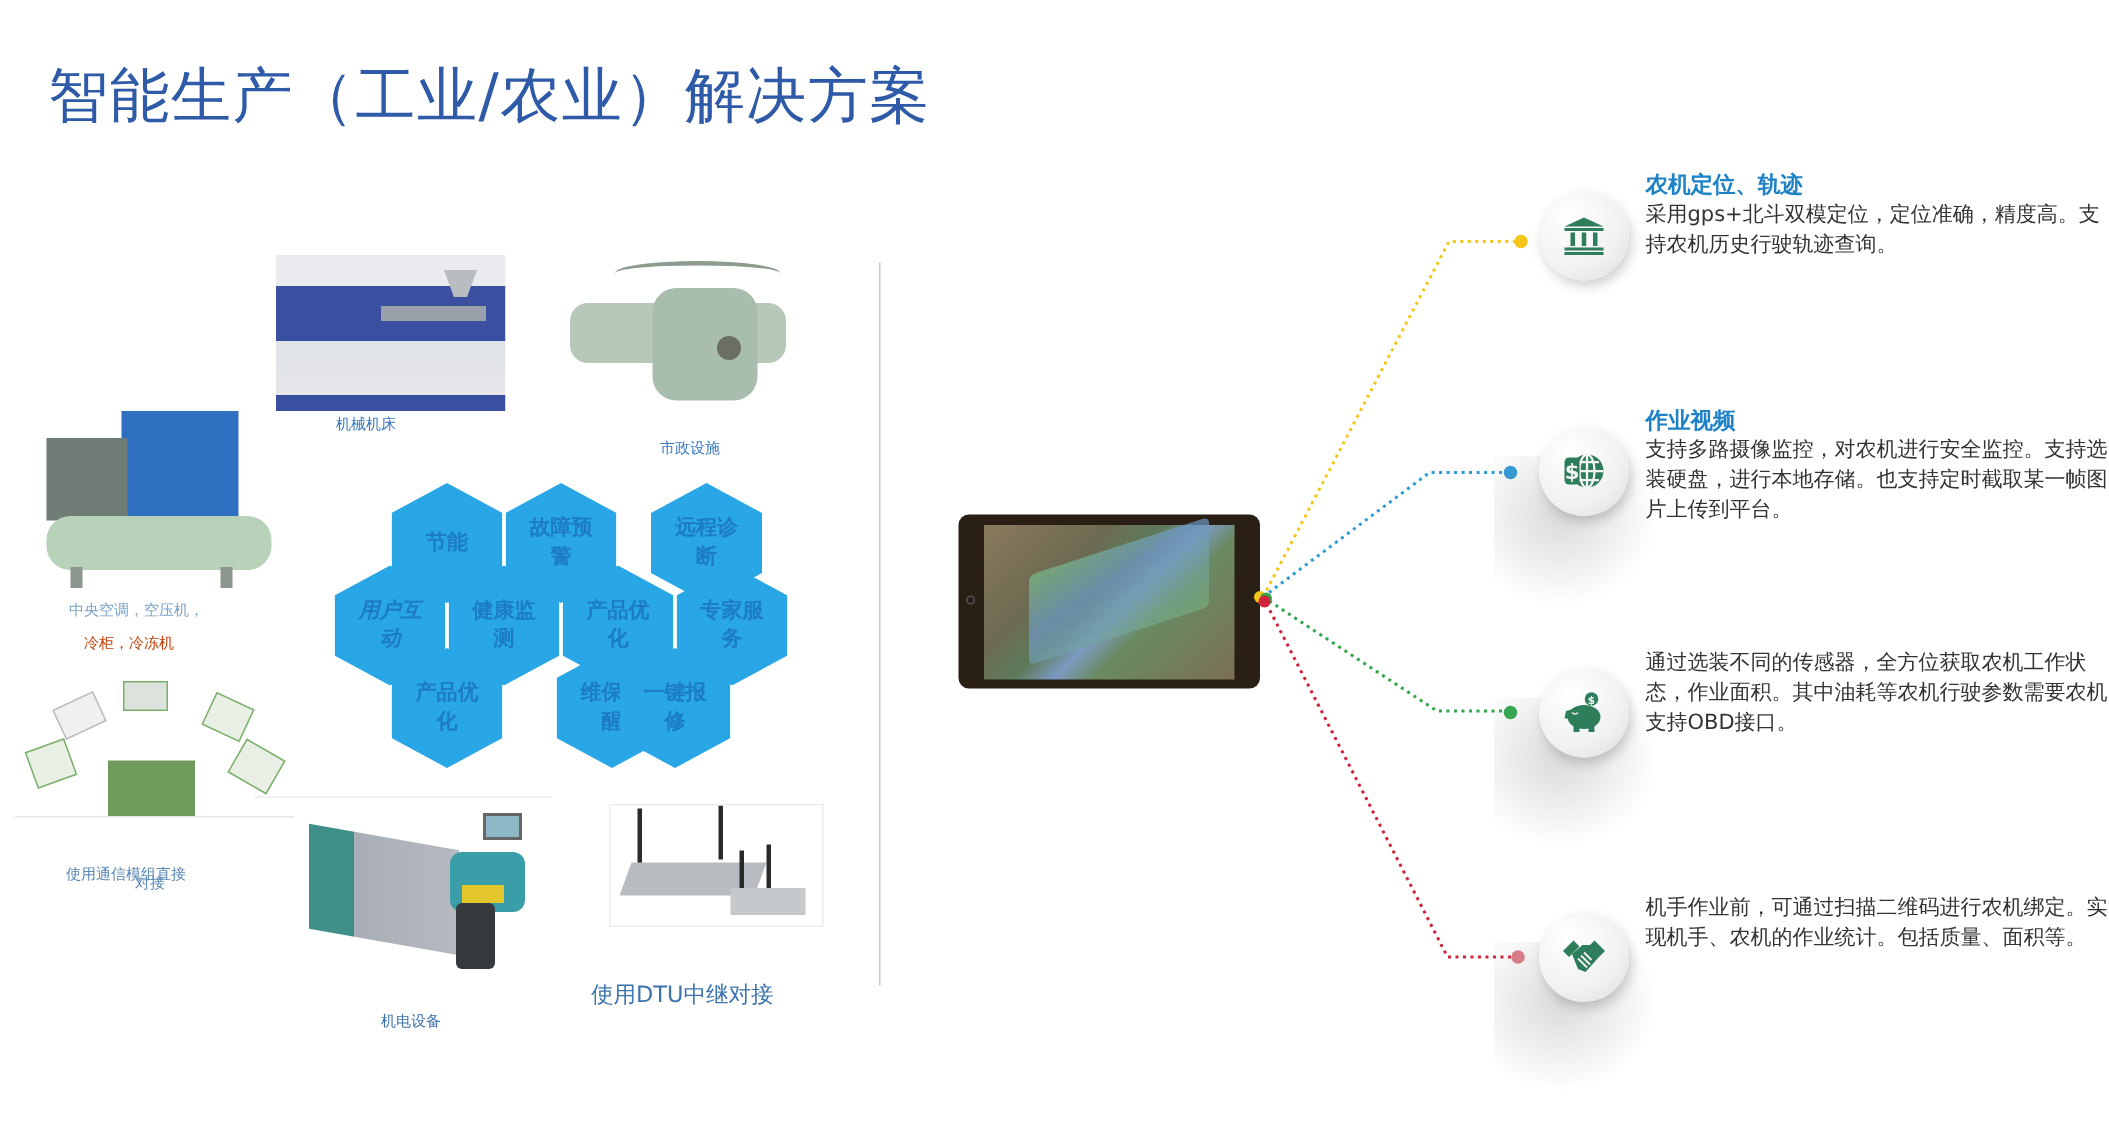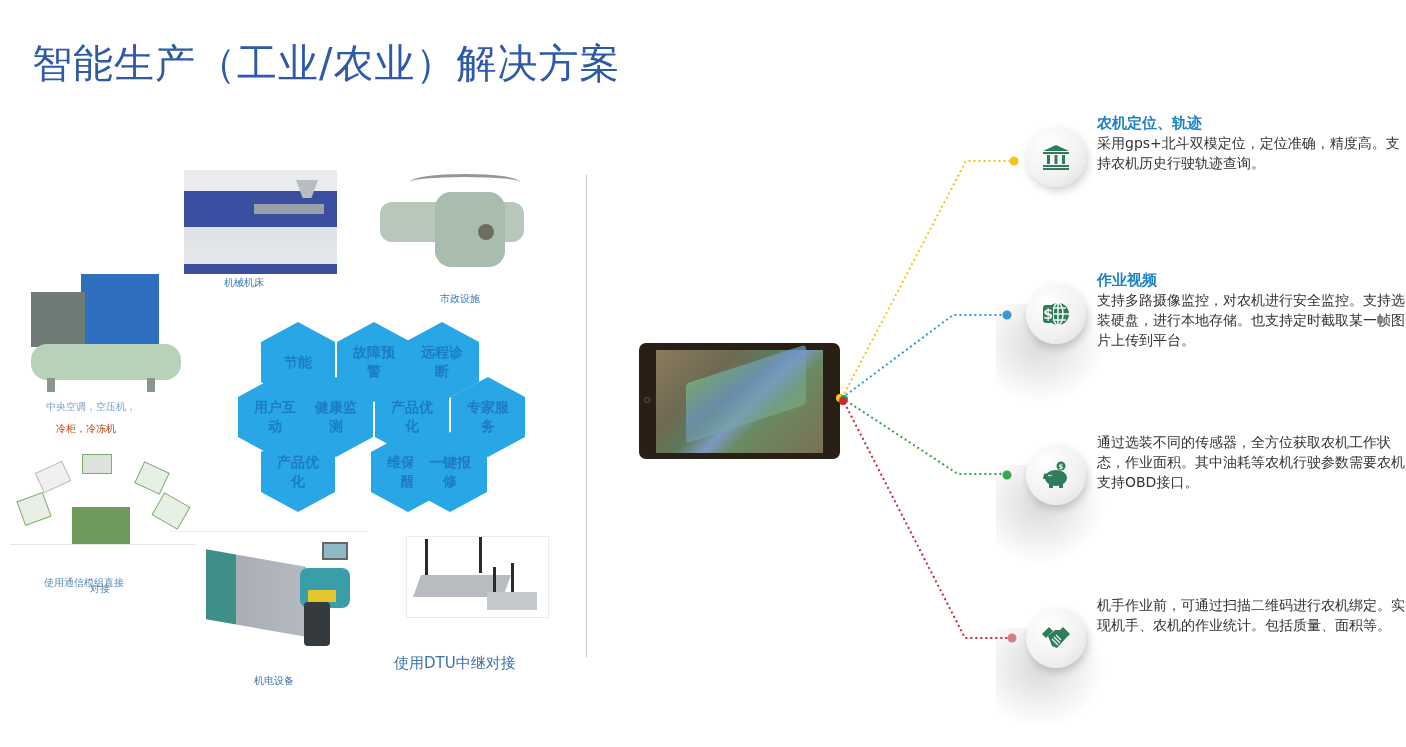--- a/index.html
+++ b/index.html
@@ -93,22 +93,22 @@
     <div style="position:absolute;left:4px;top:82px;width:150px;height:36px;background:#b7d2b9;border-radius:16px;"></div>
     <div style="position:absolute;left:20px;top:116px;width:8px;height:14px;background:#8a978d;"></div>
     <div style="position:absolute;left:120px;top:116px;width:8px;height:14px;background:#8a978d;"></div>
   </div>
   <div class="caption" style="left:46px;top:400px;color:#7aa3c8;">中央空调，空压机，</div>
   <div class="caption" style="left:56px;top:422px;color:#c2410c;">冷柜，冷冻机</div>
 
   <div>
     <div class="hex" style="left:261px;top:322px;">节能</div>
     <div class="hex" style="left:337px;top:322px;">故障预警</div>
-    <div class="hex" style="left:405px;top:322px;">远程诊断</div>
-    <div class="hex" style="left:238px;top:377px;">用户互动</div>
+    <div class="hex" style="left:434px;top:322px;">远程诊断</div>
+    <div class="hex" style="left:223px;top:377px;font-style:italic;">用户互动</div>
     <div class="hex" style="left:299px;top:377px;">健康监测</div>
     <div class="hex" style="left:375px;top:377px;">产品优化</div>
     <div class="hex" style="left:451px;top:377px;">专家服务</div>
     <div class="hex" style="left:261px;top:432px;">产品优化</div>
     <div class="hex" style="left:337px;top:432px;margin-left:34px;">维保提醒</div>
     <div class="hex" style="left:413px;top:432px;">一键报修</div>
   </div>
 
   <div class="pic" style="left:10px;top:452px;width:186px;height:92px;">
     <div class="bg" style="background:#fff;"></div>

